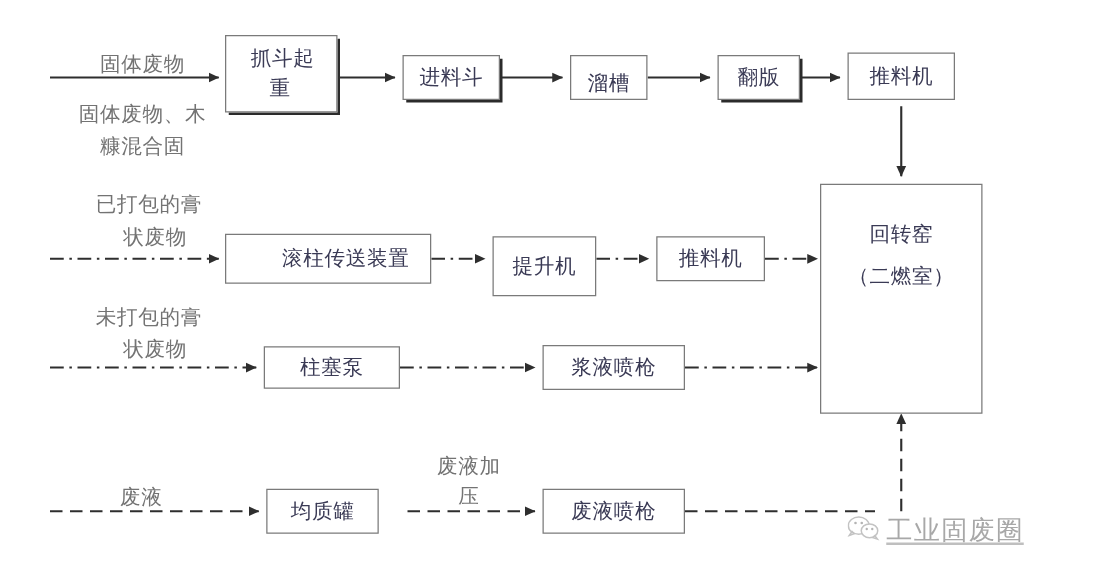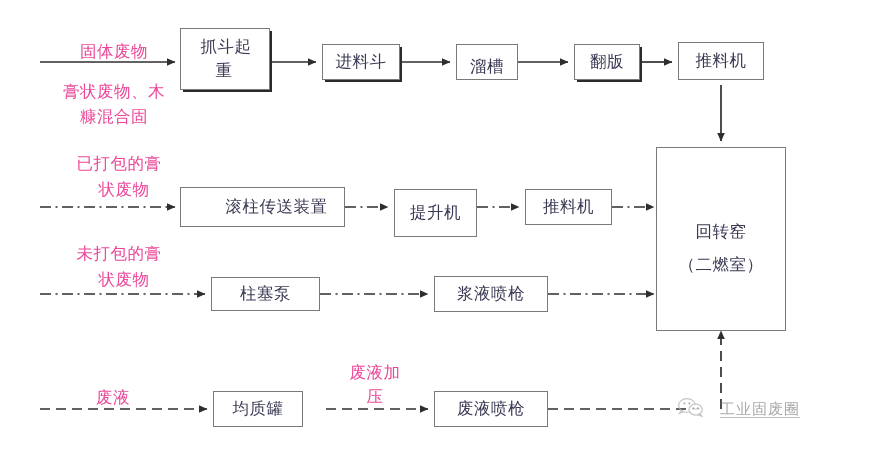--- a/index.html
+++ b/index.html
@@ -39,49 +39,50 @@
   .node .txt { display: block; width: 100%; }
   .node .l1 { display: block; }
   .node .l2 { display: block; }
 
   
   .node.crane { flex-direction: column; justify-content: center; padding: 16px 9px; }
   .node.crane .l1 { text-align: left; padding-left: 2px;}
   .node.crane .l2 { text-align: right; padding-right: 2px;}
 
   .node.kiln { flex-direction: column; justify-content: flex-start; padding-top: 28px; }
-  .node.kiln .l1 { margin-bottom: 9px; margin-top: 44px; }
+  .node.kiln .l1 { margin-bottom: 9px; }
 
   
   .label {
     position: absolute;
-    color: #ec4899;
+    color: #737373;
     font-size: 16.5px;
     line-height: 1.5;
     letter-spacing: 0.5px;
     white-space: nowrap;
     z-index: 5;
   }
   .label.c { text-align: center; }
 
   
   .conn { position: absolute; z-index: 2; }
   .conn svg { display: block; overflow: visible; }
 
   
   #watermark {
     position: absolute;
     display: flex;
     align-items: center;
-    gap: 16px;
+    gap: 5px;
     color: #9a9a9a;
-    font-size: 15px;
+    font-size: 21px;
     letter-spacing: 1px;
     z-index: 6;
     opacity: .85;
+    margin-top: 14px;
   }
   #watermark .wm-text {
     text-decoration: underline;
     text-decoration-color: #b5b5b5;
     text-underline-offset: 3px;
   }
 </style>
 </head>
 <body>
 
@@ -120,21 +121,21 @@
         <line x1="326" y1="409" x2="428" y2="409" stroke-dasharray="10 6" marker-end="url(#ah)"></line>
         <line x1="548" y1="409" x2="700" y2="409" stroke-dasharray="10 6"></line>
 
         <line x1="721" y1="409" x2="721" y2="331" stroke-dasharray="10 6" marker-end="url(#ahu)"></line>
 
       </g>
     </svg>
   </div>
 
   <div class="label c" style="left:44px;top:40px;width:140px;">固体废物</div>
-  <div class="label c" style="left:34px;top:80px;width:160px;">膏状废物、木</div>
+  <div class="label c" style="left:34px;top:80px;width:160px;">固体废物、木</div>
   <div class="label c" style="left:34px;top:105px;width:160px;">糠混合固</div>
 
   <div class="node crane shadowed" style="left:180px;top:28px;width:90px;height:62px;">
     <span class="l1">抓斗起</span>
     <span class="l2">重</span>
   </div>
 
   <div class="node shadowed" style="left:322px;top:44px;width:78px;height:36px;">
     <span class="txt">进料斗</span>
   </div>

